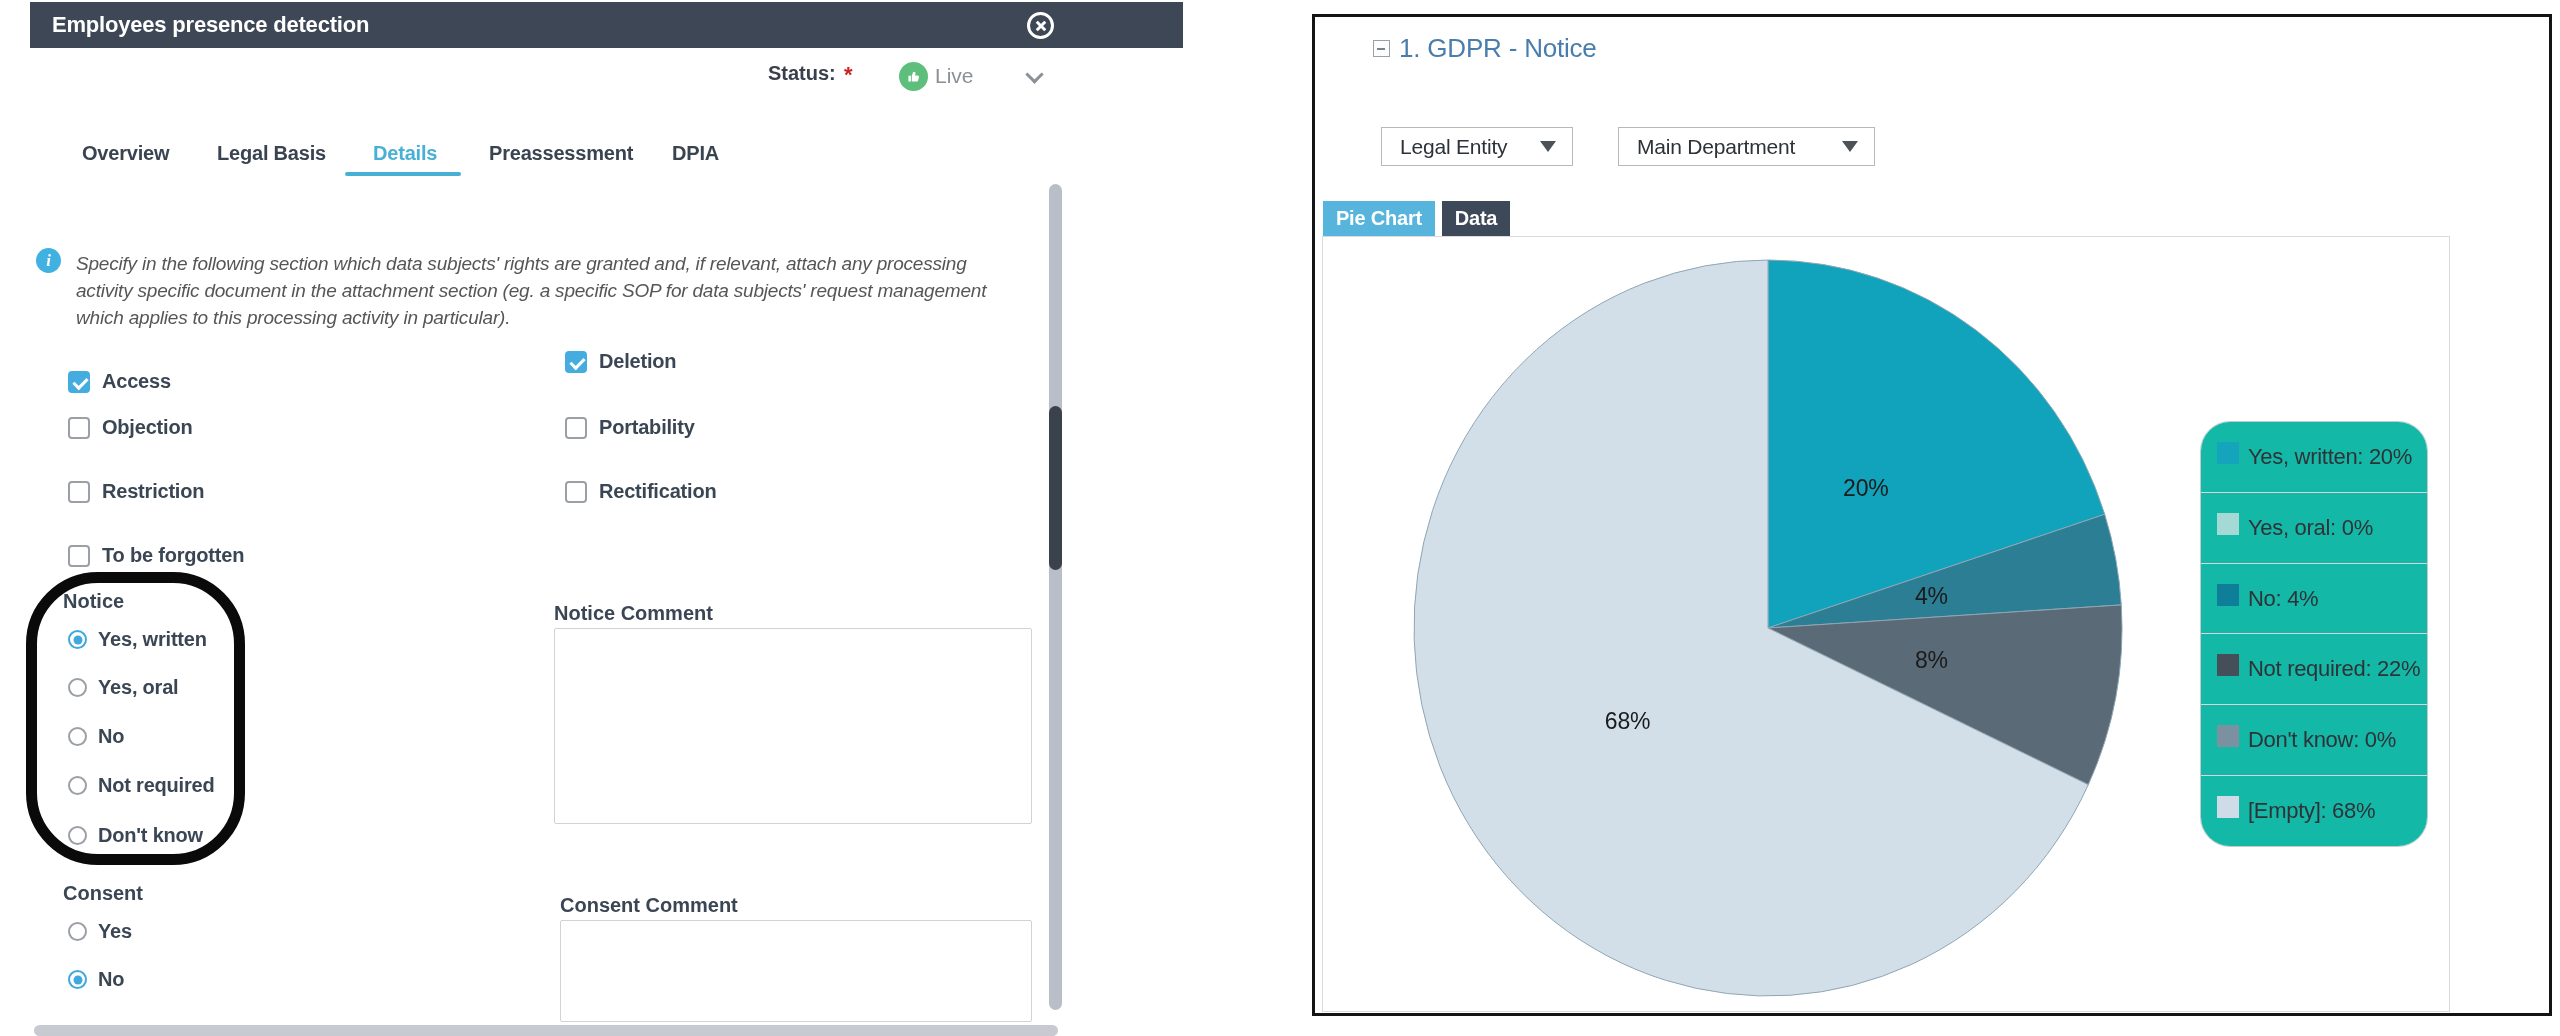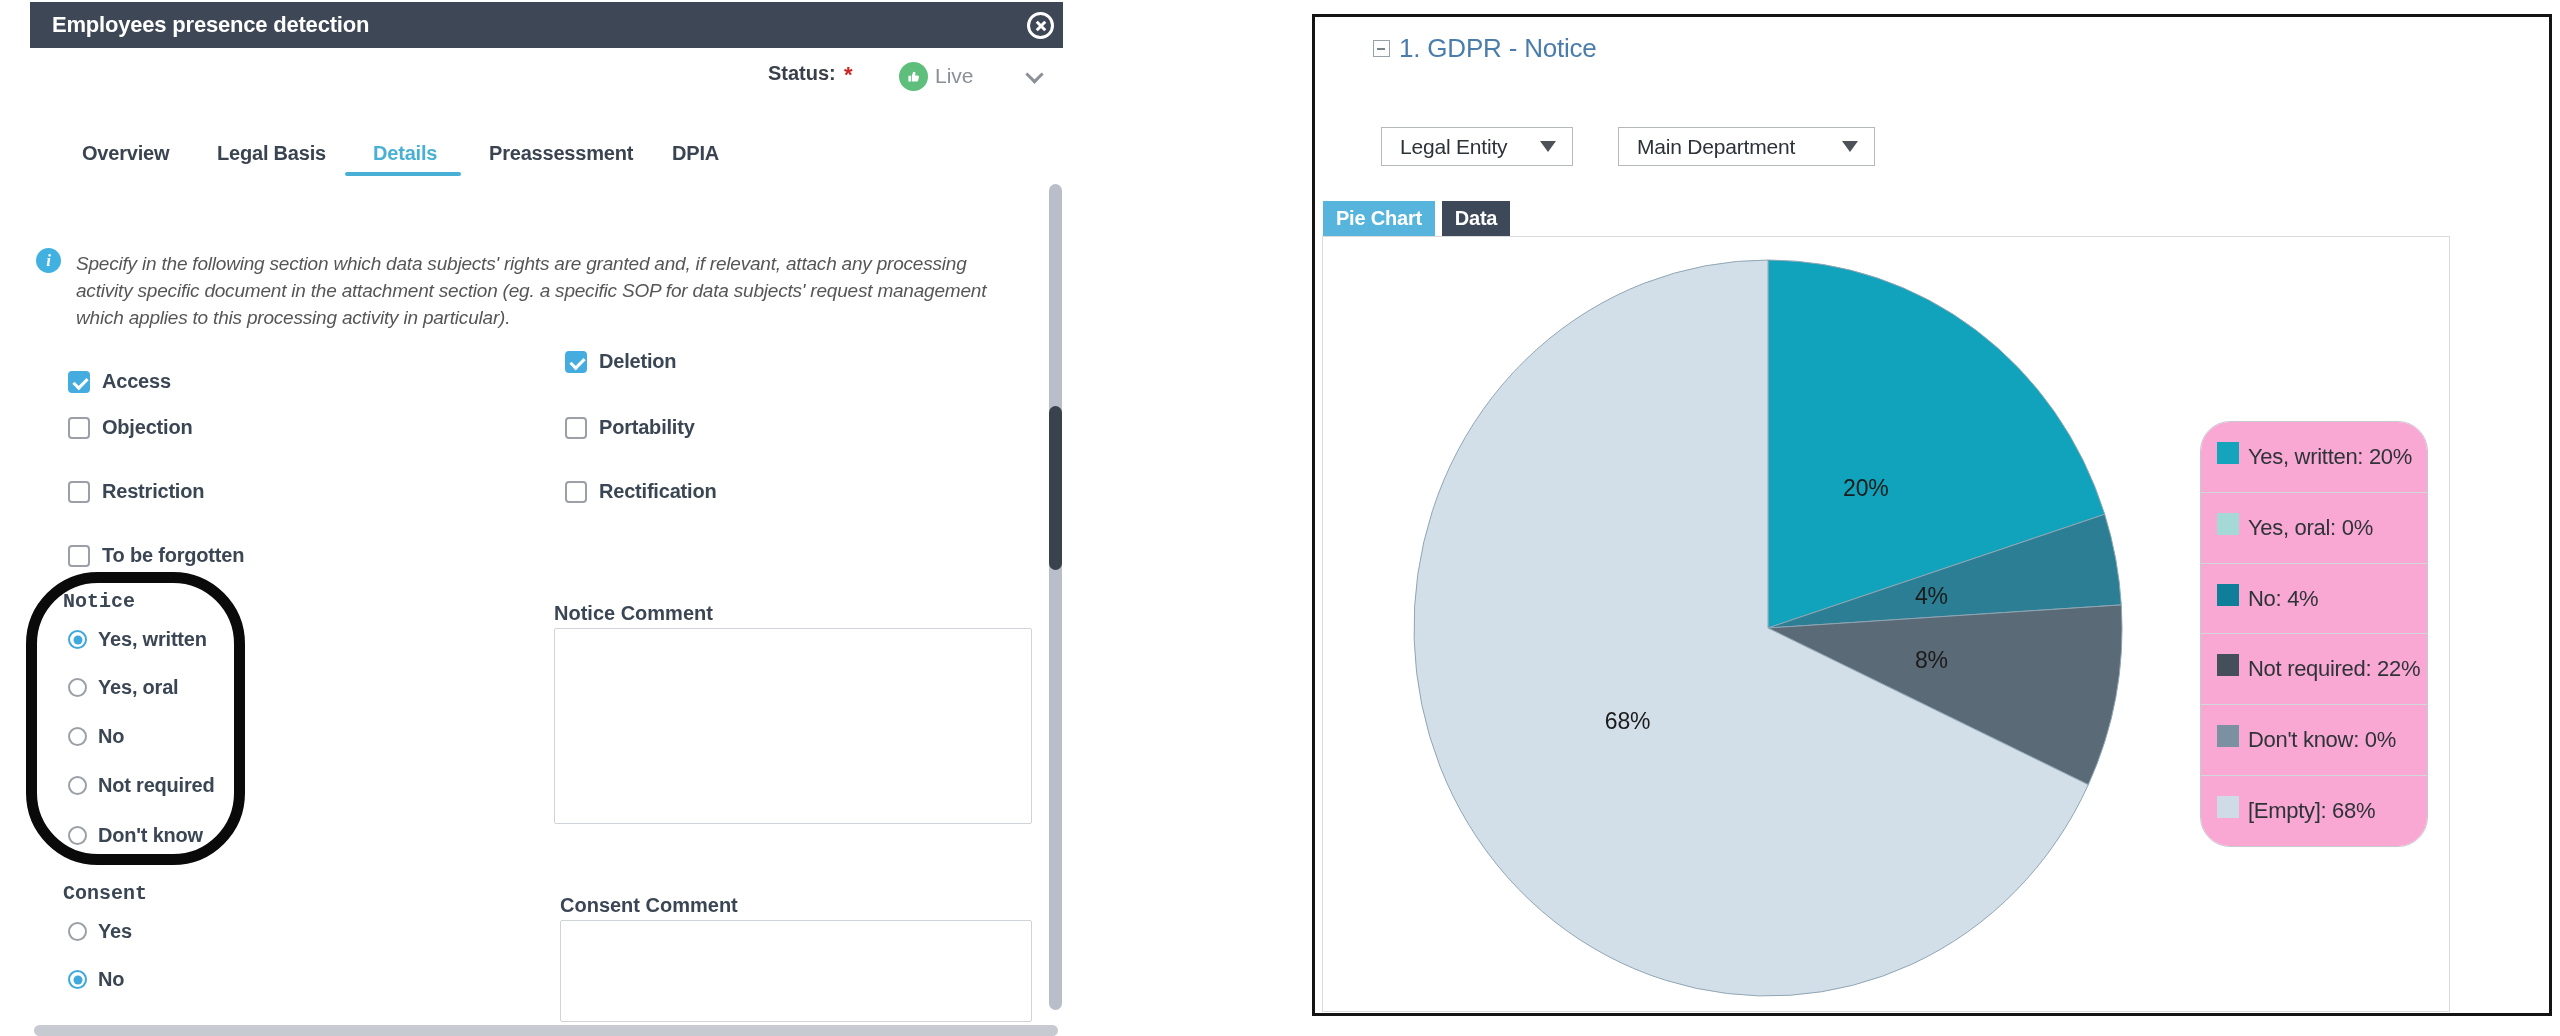--- a/index.html
+++ b/index.html
@@ -1,21 +1,21 @@
 <!DOCTYPE html>
 <html><head>
 <meta charset="utf-8">
 <style>
   * { margin:0; padding:0; box-sizing:border-box; }
   html,body { background:#ffffff; }
   body { font-family:"Liberation Sans", sans-serif; }
   .page { position:relative; width:2560px; height:1036px; background:#fff; overflow:hidden; }
 
   
-  .titlebar { position:absolute; left:30px; top:2px; width:1033px; height:46px; background:#3e4756; display:flex; align-items:center; }
+  .titlebar { position:absolute; left:30px; top:2px; width:1153px; height:46px; background:#3e4756; display:flex; align-items:center; }
   .titlebar-text { color:#ffffff; font-size:22px; font-weight:bold; margin-left:22px; letter-spacing:-0.2px; }
   .close-btn { position:absolute; left:997px; top:10px; width:27px; height:27px; border:3px solid #fff; border-radius:50%; cursor:pointer; }
   .close-btn::before, .close-btn::after { content:""; position:absolute; left:50%; top:50%; width:12px; height:3px; background:#fff; }
   .close-btn::before { transform:translate(-50%,-50%) rotate(45deg); }
   .close-btn::after  { transform:translate(-50%,-50%) rotate(-45deg); }
 
   .status-label { position:absolute; left:768px; top:62px; font-size:20px; font-weight:bold; color:#39404c; }
   .status-required { position:absolute; left:844px; top:62px; font-size:22px; font-weight:bold; color:#cc2222; }
   .live-icon { position:absolute; left:899px; top:62px; width:29px; height:29px; background:#5ebf7d; border-radius:50%; display:flex; align-items:center; justify-content:center; }
   .status-value { position:absolute; left:935px; top:64px; font-size:21px; color:#8b9097; }
@@ -32,21 +32,21 @@
   .info-icon { position:absolute; left:36px; top:248px; width:25px; height:25px; background:#41b1e1; border-radius:50%; color:#fff; font-size:17px; font-weight:bold; font-style:italic; display:flex; align-items:center; justify-content:center; font-family:"Liberation Serif", serif; }
   .info-icon::after { content:"i"; }
   .info-text { position:absolute; left:76px; top:250px; width:950px; font-size:19px; font-style:italic; color:#565656; line-height:27px; letter-spacing:-0.2px; }
 
   .cbx-row { position:absolute; display:flex; align-items:center; cursor:pointer; }
   .cbx { position:relative; width:22px; height:22px; border:2px solid #9aa0a6; border-radius:4px; background:#fff; margin-right:12px; flex:0 0 auto; }
   .cbx.on { background:#45acdf; border-color:#45acdf; }
   .cbx.on::after { content:""; position:absolute; left:6px; top:2px; width:6px; height:11px; border:solid #fff; border-width:0 3px 3px 0; transform:rotate(45deg); }
   .cbx-label, .radio-label { font-size:20px; font-weight:bold; color:#3b4654; letter-spacing:-0.2px; }
 
-  .group-label { position:absolute; font-size:20px; font-weight:bold; color:#3b4654;font-family:Liberation Mono, monospace; }
+  .group-label { position:absolute; font-size:20px; font-weight:bold; color:#3b4654; }
   .radio-row { position:absolute; display:flex; align-items:center; cursor:pointer; }
   .radio { position:relative; width:19px; height:19px; border:2px solid #9aa0a6; border-radius:50%; background:#fff; margin-right:11px; flex:0 0 auto; }
   .radio.on { border-color:#3fa9dd; }
   .radio.on::after { content:""; position:absolute; left:50%; top:50%; width:9px; height:9px; background:#3fa9dd; border-radius:50%; transform:translate(-50%,-50%); }
 
   .annotation-oval { position:absolute; left:26px; top:572px; width:219px; height:293px; border:11px solid #0a0a0a; border-radius:72px; pointer-events:none; }
 
   .field-label { position:absolute; font-size:20px; font-weight:bold; color:#3b4654; }
   .comment-box { position:absolute; border:1px solid #d0d3d8; border-radius:2px; background:#fff; resize:none; font-size:18px; font-family:"Liberation Sans", sans-serif; padding:8px; color:#333; outline:none; }
 
@@ -67,21 +67,21 @@
 
   .rtab { position:absolute; top:184px; height:35px; display:flex; align-items:center; justify-content:center; color:#fff; font-size:20px; font-weight:bold; letter-spacing:-0.2px; cursor:pointer; }
   .rtab-pie { left:8px; width:112px; background:#57b5dd; }
   .rtab-data { left:127px; width:68px; background:#3d4858; }
 
   .chart-area { position:absolute; left:7px; top:219px; width:1128px; height:776px; border:1px solid #d9dbde; background:#fff; }
   .chart-area svg { position:absolute; left:0; top:0; }
   .slice-label { position:absolute; transform:translate(-50%,-50%); font-size:23px; color:#1b1b1b; letter-spacing:-0.2px; }
 
   .legend-box { position:absolute; left:877px; top:184px; width:228px; height:426px; border:1.5px solid #c6cacf; border-radius:30px; background:#fff; display:flex; flex-direction:column; overflow:hidden; }
-  .legend-row { flex:1; display:flex; align-items:center; padding-left:16px; border-bottom:1px solid #d4d7da; cursor:pointer; background:#f9a8d4; }
+  .legend-row { flex:1; display:flex; align-items:center; padding-left:16px; border-bottom:1px solid #d4d7da; cursor:pointer; background:#14b8a6; }
   .legend-row:last-child { border-bottom:none; }
   .legend-swatch { width:22px; height:22px; margin-right:9px; flex:0 0 auto; margin-top:-8px; }
   .legend-text { font-size:22px; color:#2e3338; letter-spacing:-0.3px; }
 </style>
 </head>
 <body>
 
 <div class="page">
 
   <div class="titlebar">

